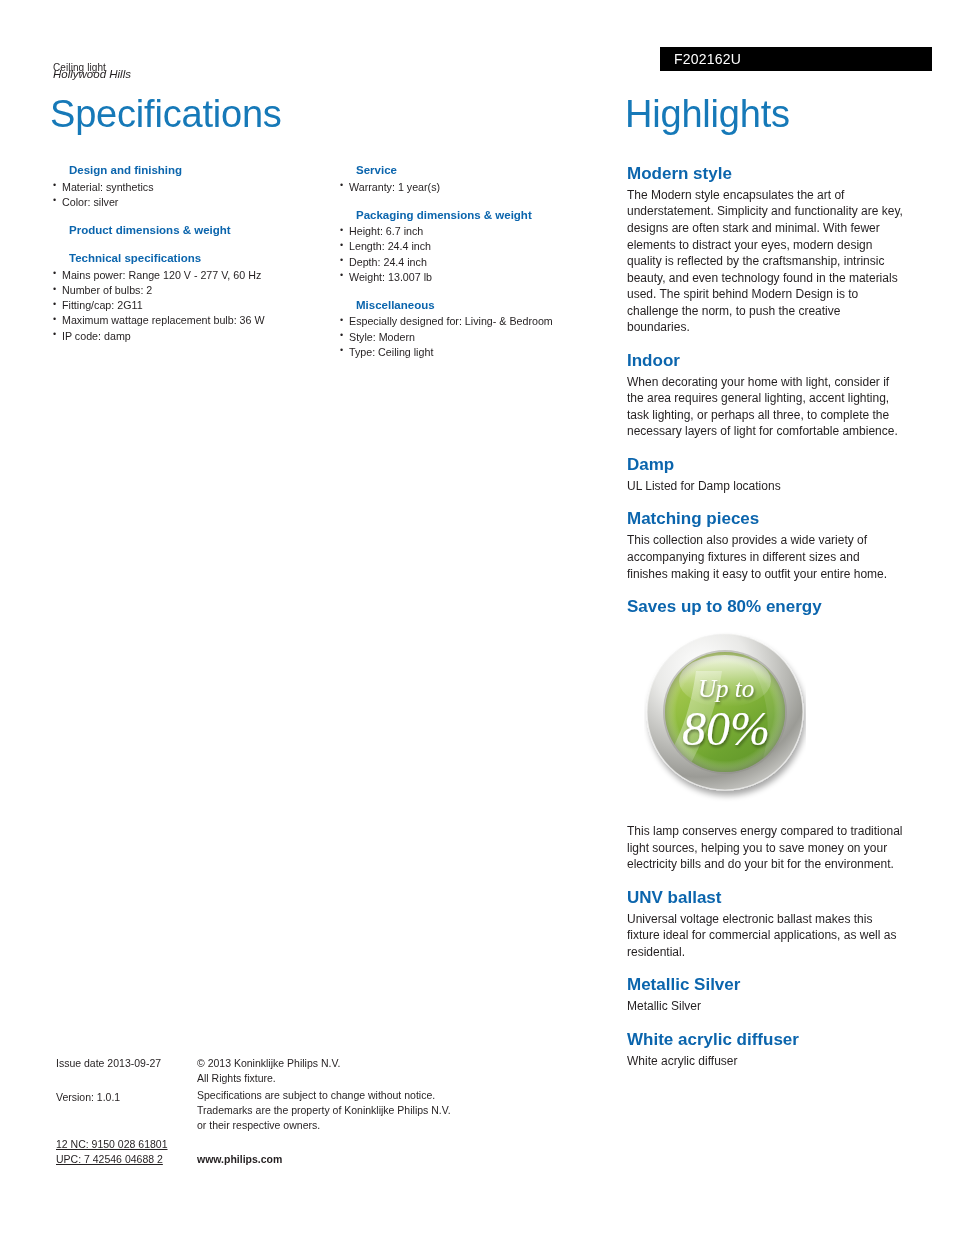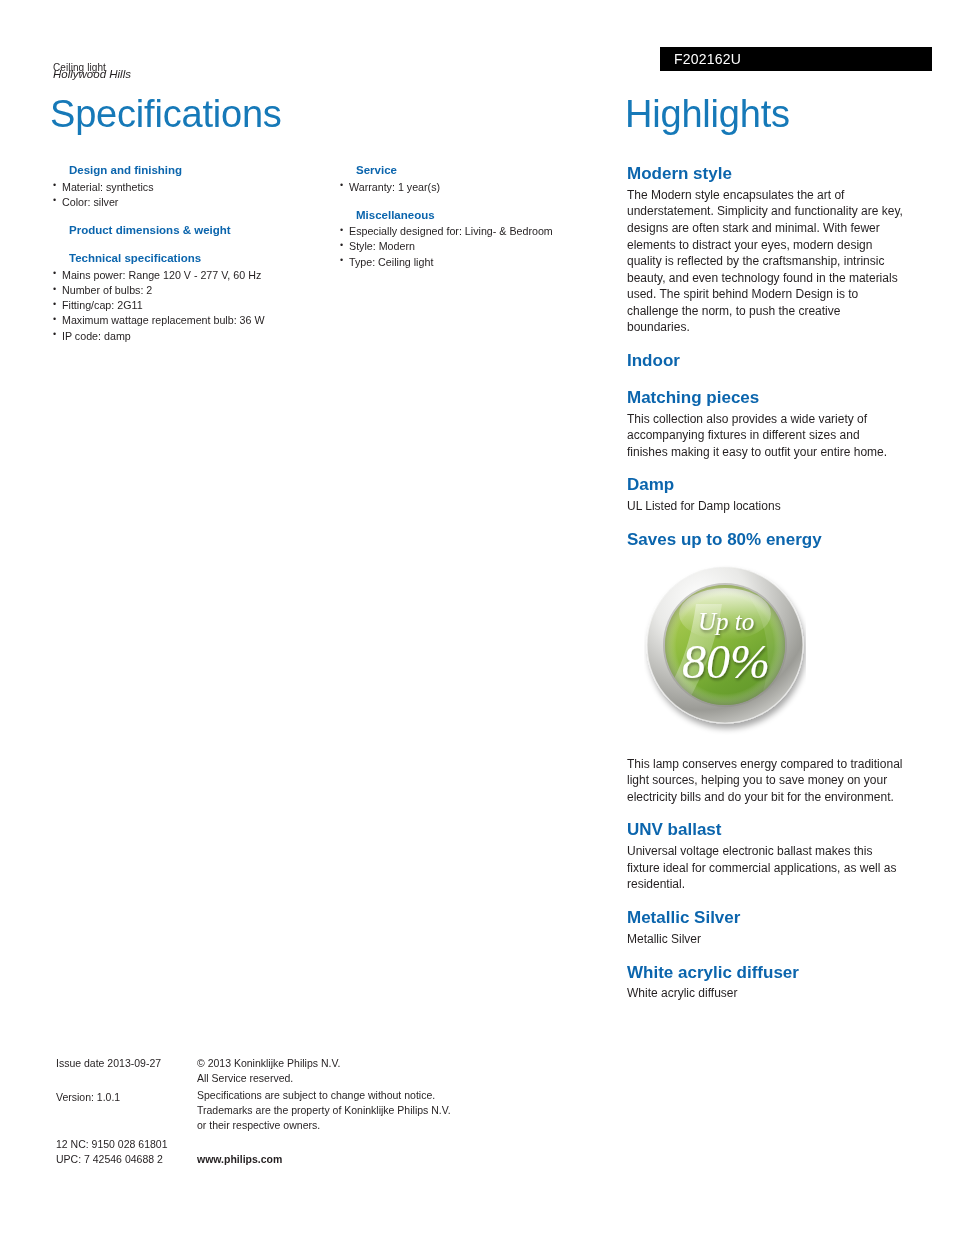--- a/index.html
+++ b/index.html
@@ -144,21 +144,21 @@
   }
   .f-right {
     position: absolute;
     left: 197px;
     font-size: 10.5px;
     color: #231f20;
     line-height: 1.45;
   }
   .f-issue   { top: 8px; }
   .f-version { top: 42px; }
-  .f-codes   { top: 89px; }
+  .f-codes   { top: 89px; text-decoration: underline; }
   .f-copy    { top: 8px; }
   .f-legal   { top: 40px; }
   .f-url     { top: 104px; font-weight: bold; }
 </style>
 </head>
 <body>
 
 <div class="page">
 
   <div class="product-type">Ceiling light</div>
@@ -200,20 +200,29 @@
 
   <div class="col col-spec-2">
 
     <div class="group">
       <div class="group-title">Service</div>
       <ul class="bullets">
         <li>Warranty: 1 year(s)</li>
       </ul>
     </div>
 
+    <div class="group">
+      <div class="group-title">Packaging dimensions &amp; weight</div>
+      <ul class="bullets">
+        <li>Height: 6.7 inch</li>
+        <li>Length: 24.4 inch</li>
+        <li>Depth: 24.4 inch</li>
+        <li>Weight: 13.007 lb</li>
+      </ul>
+    </div>
 
     <div class="group">
       <div class="group-title">Miscellaneous</div>
       <ul class="bullets">
         <li>Especially designed for: Living- &amp; Bedroom</li>
         <li>Style: Modern</li>
         <li>Type: Ceiling light</li>
       </ul>
     </div>
 
@@ -221,30 +230,31 @@
 
   <div class="col col-high">
 
     <div class="hl">
       <div class="hl-title">Modern style</div>
       <div class="hl-body">The Modern style encapsulates the art of understatement. Simplicity and functionality are key, designs are often stark and minimal. With fewer elements to distract your eyes, modern design quality is reflected by the craftsmanship, intrinsic beauty, and even technology found in the materials used. The spirit behind Modern Design is to challenge the norm, to push the creative boundaries.</div>
     </div>
 
     <div class="hl">
       <div class="hl-title">Indoor</div>
+      <div class="hl-body">When decorating your home with light, consider if the area requires general lighting, accent lighting, task lighting, or perhaps all three, to complete the necessary layers of light for comfortable ambience.</div>
+    </div>
+
+    <div class="hl">
+      <div class="hl-title">Damp</div>
+      <div class="hl-body">UL Listed for Damp locations</div>
     </div>
 
     <div class="hl">
       <div class="hl-title">Matching pieces</div>
       <div class="hl-body">This collection also provides a wide variety of accompanying fixtures in different sizes and finishes making it easy to outfit your entire home.</div>
-    </div>
-
-    <div class="hl">
-      <div class="hl-title">Damp</div>
-      <div class="hl-body">UL Listed for Damp locations</div>
     </div>
 
     <div class="hl">
       <div class="hl-title">Saves up to 80% energy</div>
 
       <div class="badge-wrap">
         <svg class="badge" viewBox="0 0 162 172">
           <defs>
             <radialGradient id="ringGrad" cx="35%" cy="22%" r="85%">
               <stop offset="0%" stop-color="#ffffff"></stop>
@@ -344,21 +354,21 @@
 
     <div class="f-left f-issue">Issue date 2013-09-27</div>
     <div class="f-left f-version">Version: 1.0.1</div>
     <div class="f-left f-codes">
       <div>12 NC: 9150 028 61801</div>
       <div>UPC: 7 42546 04688 2</div>
     </div>
 
     <div class="f-right f-copy">
       <div>© 2013 Koninklijke Philips N.V.</div>
-      <div>All Service reserved.</div>
+      <div>All Rights fixture.</div>
     </div>
 
     <div class="f-right f-legal">
       <div>Specifications are subject to change without notice.</div>
       <div>Trademarks are the property of Koninklijke Philips N.V.</div>
       <div>or their respective owners.</div>
     </div>
 
     <div class="f-right f-url">www.philips.com</div>
 

